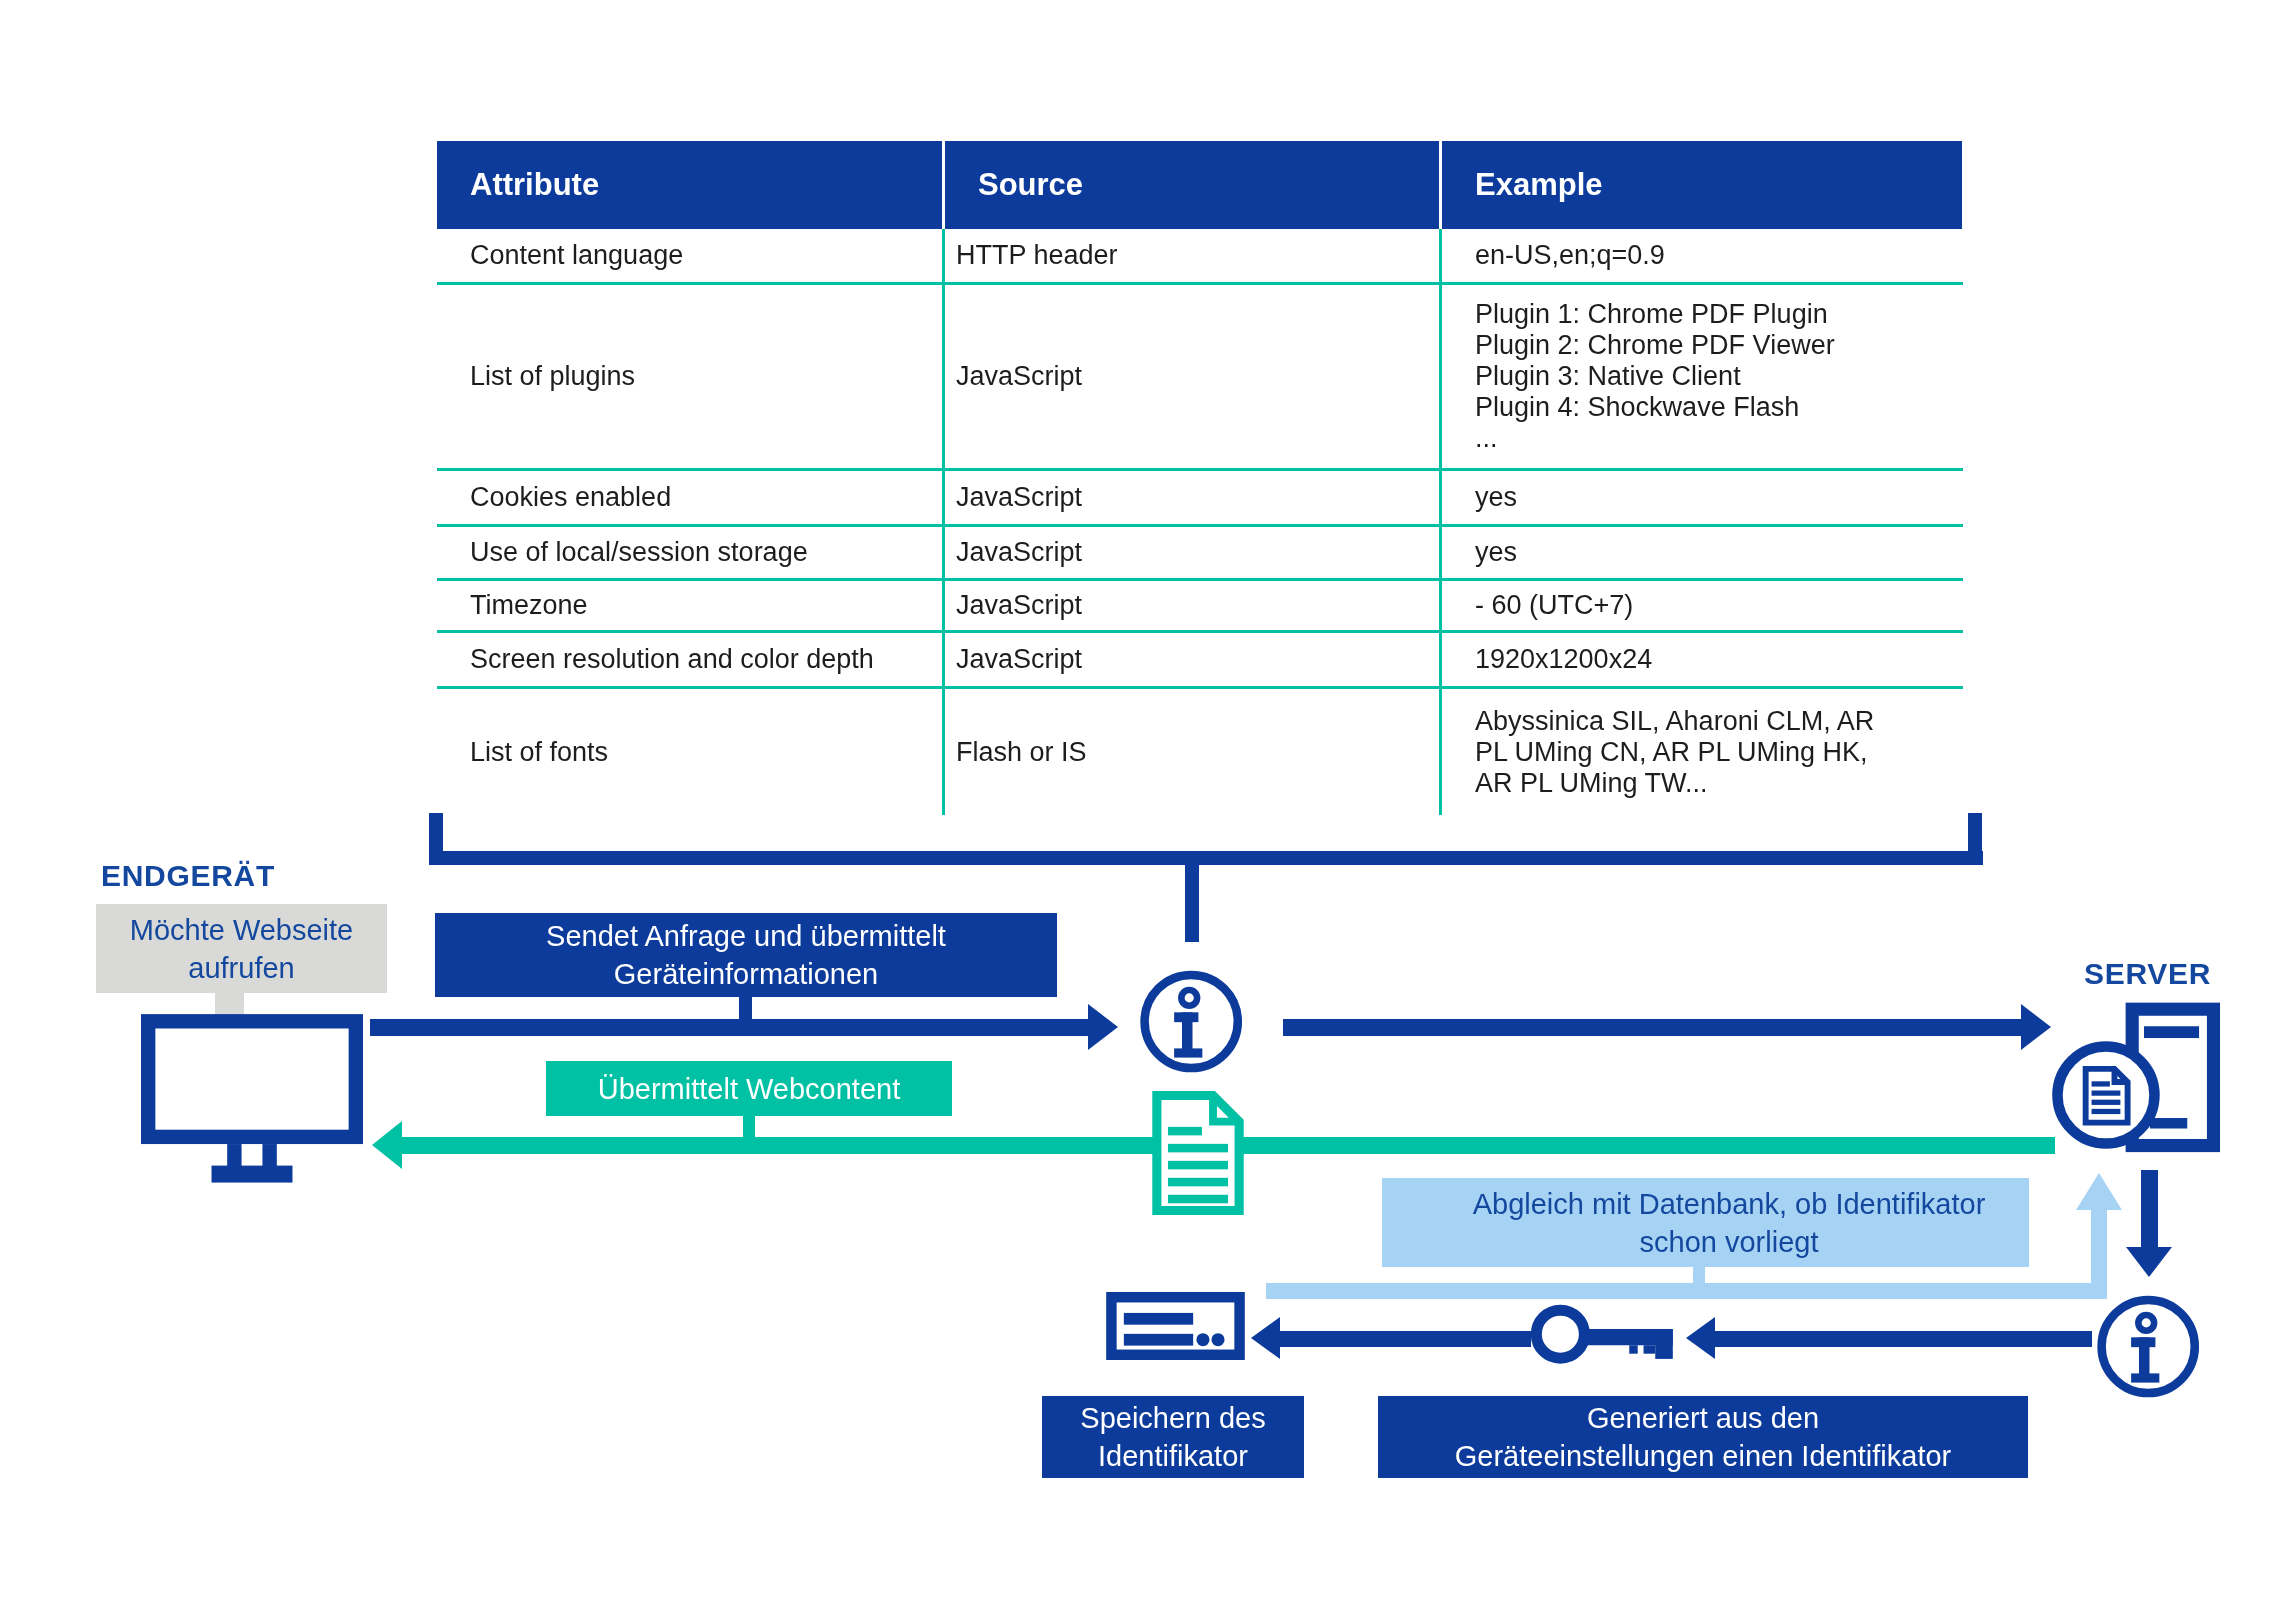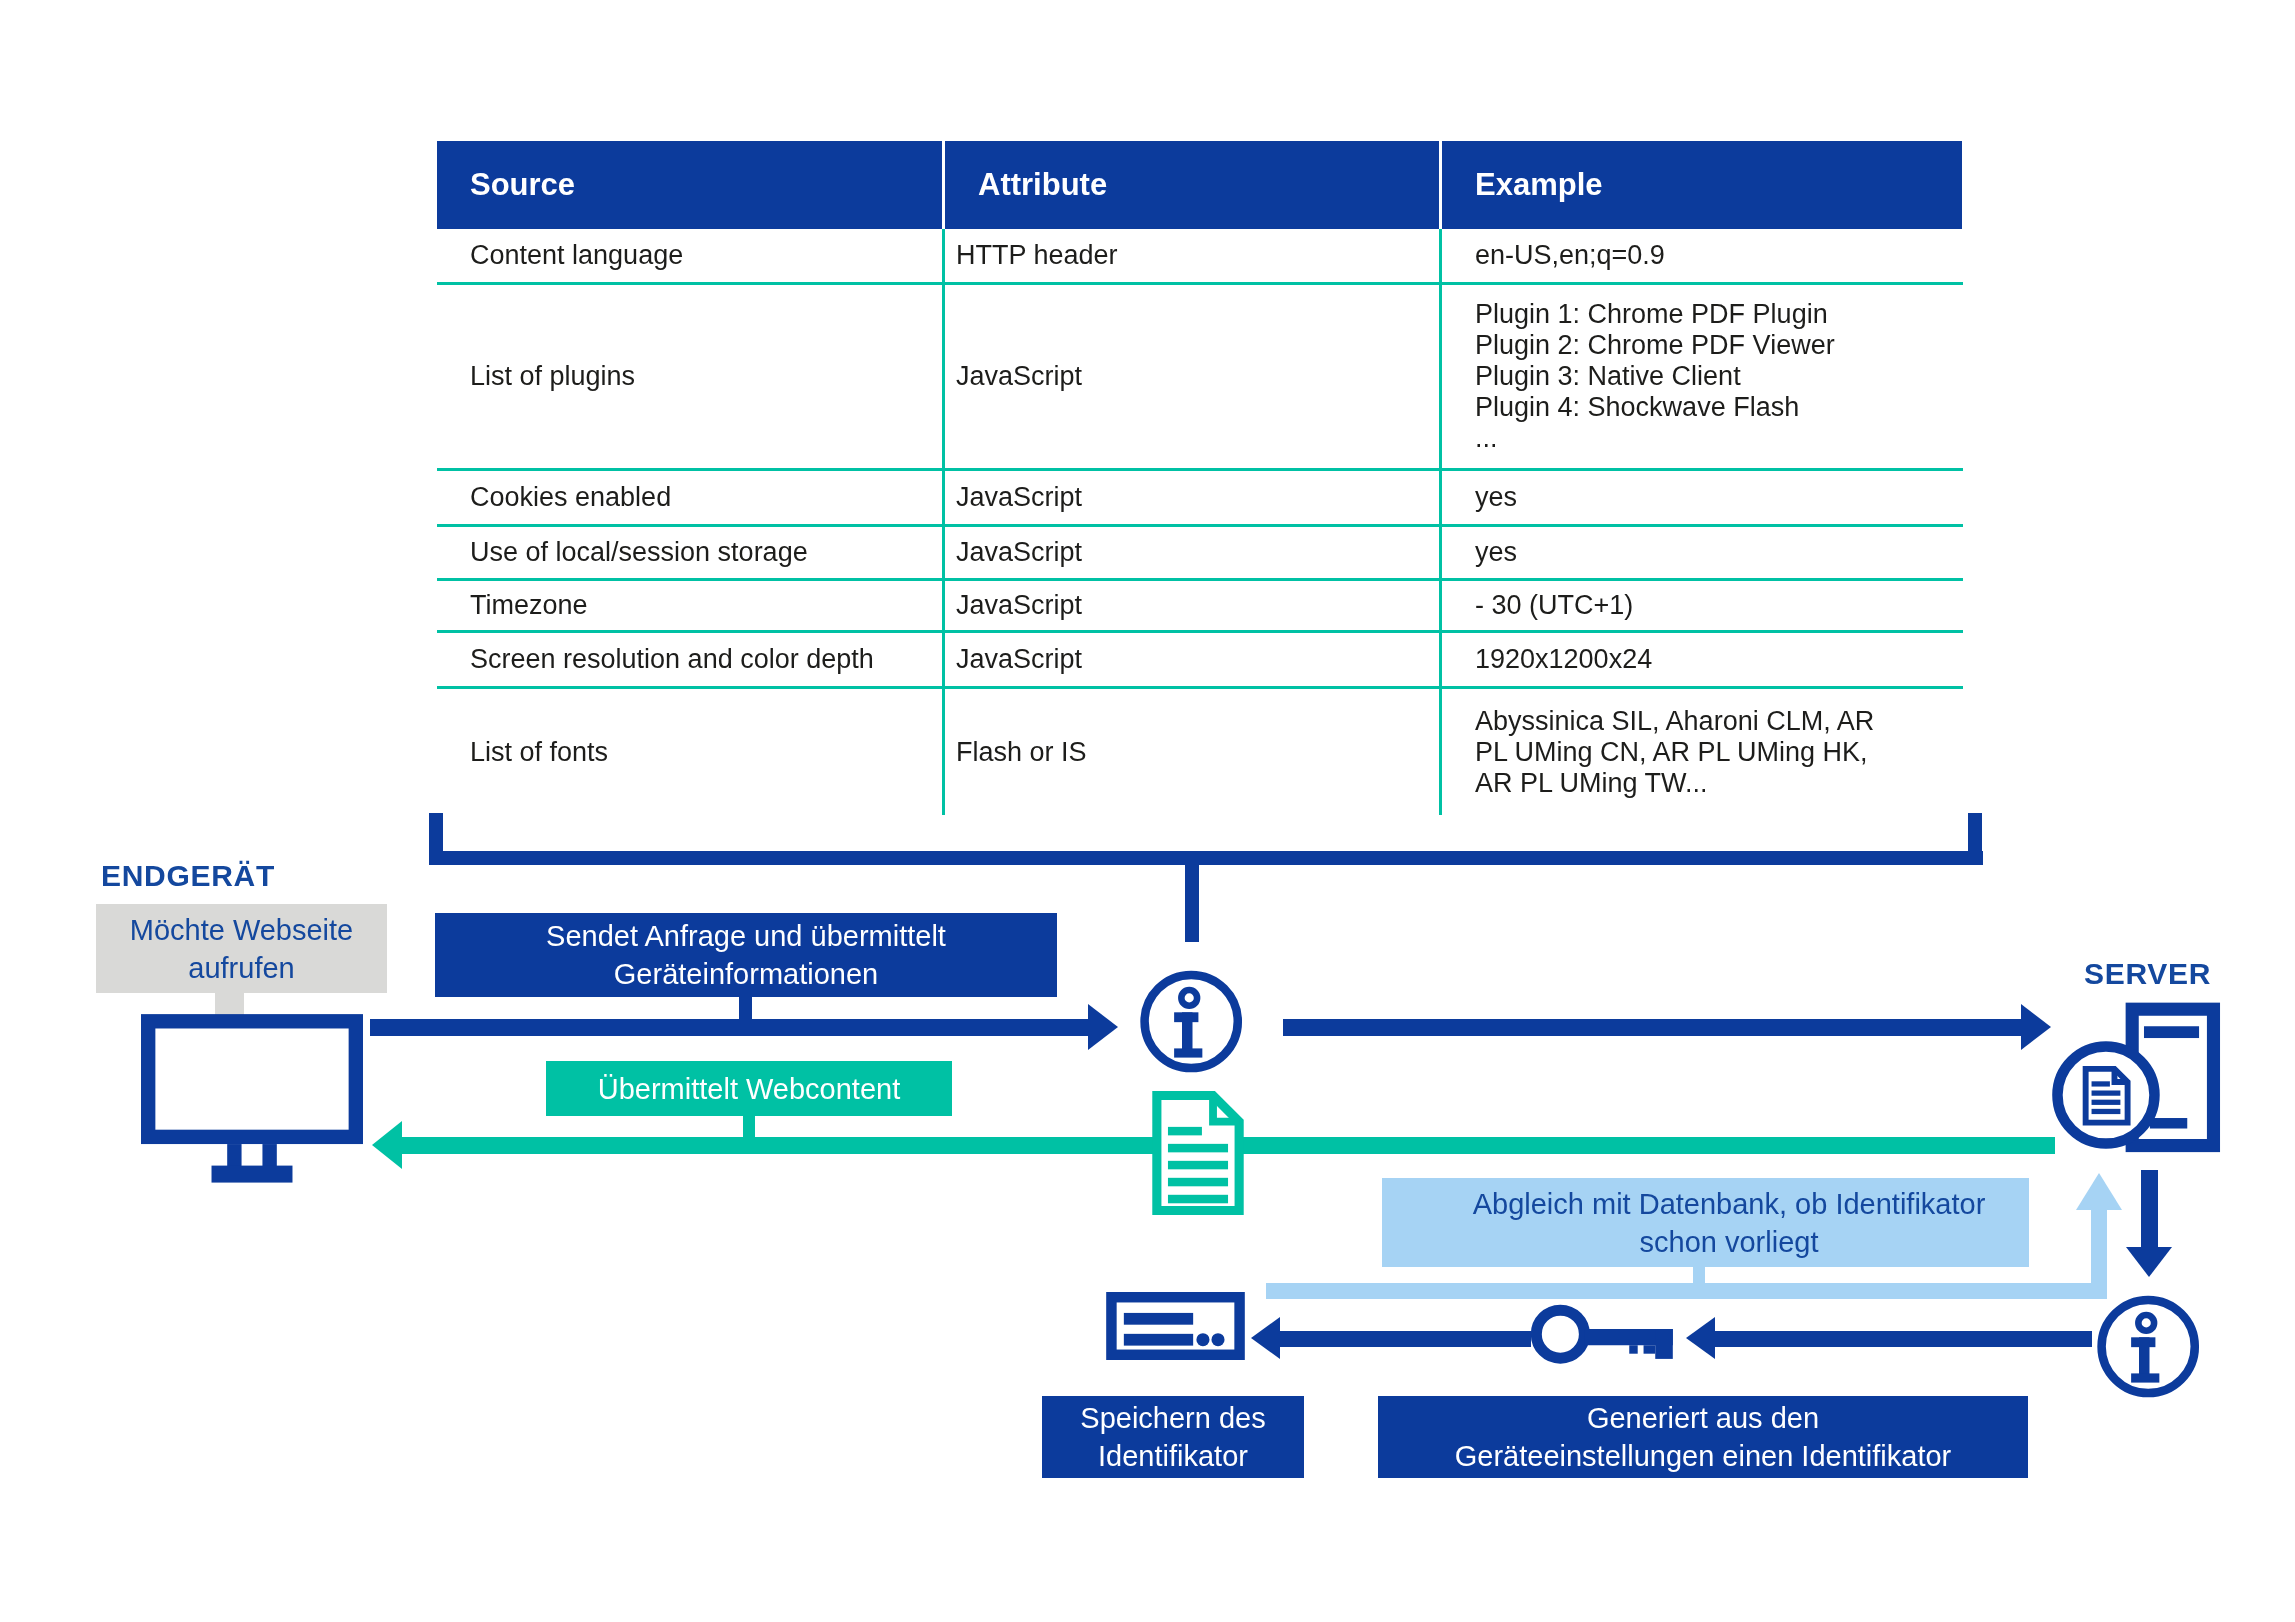--- a/index.html
+++ b/index.html
@@ -48,22 +48,22 @@
   .head.up.lb{border-left:23px solid transparent;border-right:23px solid transparent;border-bottom:37px solid var(--lightblue);}
   .head.down{border-left:23.6px solid transparent;border-right:23.6px solid transparent;border-top:30px solid var(--darkblue);}
 </style>
 </head>
 <body>
 
 <div id="canvas">
 
   <div id="attr-table">
     <div class="thead">
+      <div class="hcell g">Attribute</div>
       <div class="hcell g">Source</div>
-      <div class="hcell g">Attribute</div>
       <div class="hcell">Example</div>
     </div>
 
     <div class="trow" style="height:56px">
       <div class="tcell c1">Content language</div>
       <div class="tcell c2">HTTP header</div>
       <div class="tcell c3">en-US,en;q=0.9</div>
     </div>
 
     <div class="trow" style="height:186px">
@@ -86,21 +86,21 @@
 
     <div class="trow" style="height:54px">
       <div class="tcell c1">Use of local/session storage</div>
       <div class="tcell c2">JavaScript</div>
       <div class="tcell c3">yes</div>
     </div>
 
     <div class="trow" style="height:52px">
       <div class="tcell c1">Timezone</div>
       <div class="tcell c2">JavaScript</div>
-      <div class="tcell c3">- 30 (UTC+1)</div>
+      <div class="tcell c3">- 60 (UTC+7)</div>
     </div>
 
     <div class="trow" style="height:56px">
       <div class="tcell c1">Screen resolution and color depth</div>
       <div class="tcell c2">JavaScript</div>
       <div class="tcell c3">1920x1200x24</div>
     </div>
 
     <div class="trow last" style="height:126px">
       <div class="tcell c1">List of fonts</div>

